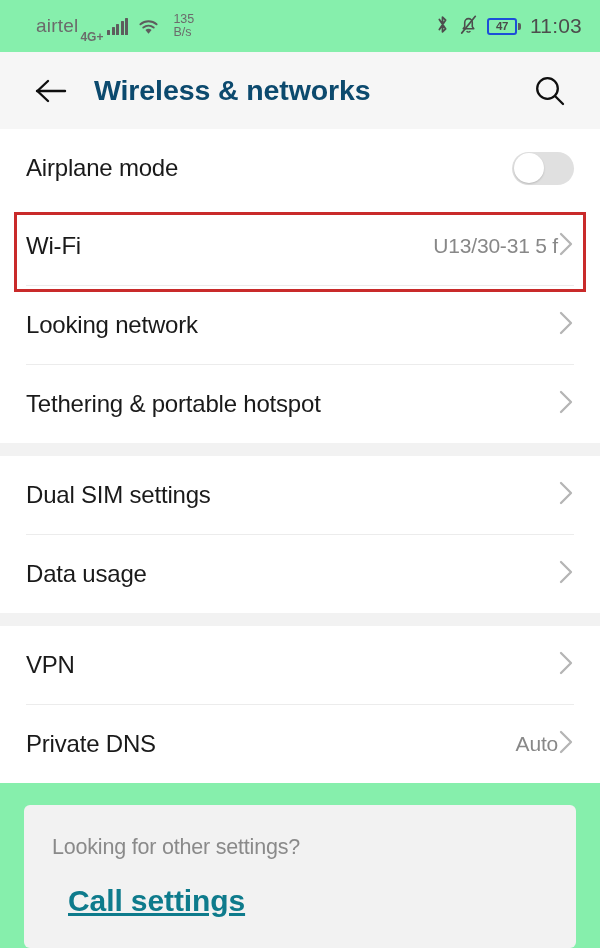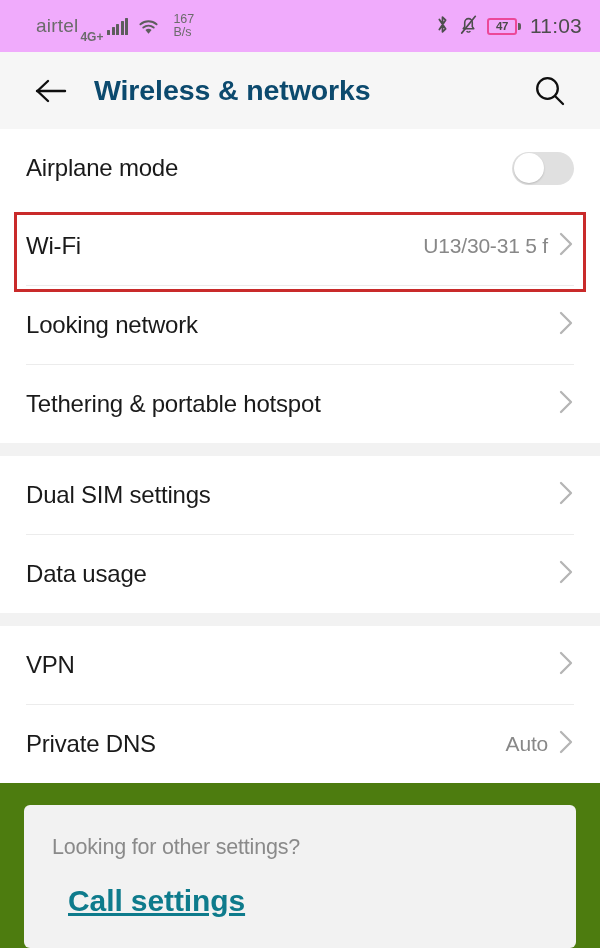--- a/index.html
+++ b/index.html
@@ -14,21 +14,21 @@
     position: relative;
     width: 600px;
     height: 948px;
     background: #ffffff;
     overflow: hidden;
   }
 
   
   .statusbar {
     height: 52px;
-    background: #f0abfc;
+    background: #86efac;
     display: flex;
     align-items: center;
     padding: 0 18px 0 36px;
     color: #5a5a5a;
   }
   .sb-left { display: flex; align-items: center; gap: 5px; }
   .carrier {
     font-size: 19px;
     color: #6b6b6b;
     letter-spacing: .2px;
@@ -60,21 +60,21 @@
     display: flex;
     align-items: center;
     gap: 9px;
   }
   .batt {
     display: flex;
     align-items: center;
   }
   .batt-body {
     width: 30px; height: 17px;
-    border: 2px solid #ec4899;
+    border: 2px solid #1d4ed8;
     border-radius: 3px;
     display: flex; align-items: center; justify-content: center;
     font-size: 11.5px; font-weight: bold; color: #4a4a4a;
     letter-spacing: -.3px;
   }
   .batt-cap {
     width: 3px; height: 7px; background: #5d5d5d;
     border-radius: 0 2px 2px 0; margin-left: 1px;
   }
   .clock {
@@ -99,42 +99,41 @@
     margin-left: 22px;
     letter-spacing: -.1px;
   }
   .search-btn {
     margin-left: auto;
     width: 44px; height: 44px;
     display: flex; align-items: center; justify-content: center;
   }
 
   
-  .list { background: #4d7c0f; }
+  .list { background: #86efac; }
   .group { background: #ffffff; }
   .gap { height: 13px; background: #f2f2f2; }
 
   .row {
     position: relative;
     height: 78px;
     display: flex;
     align-items: center;
     padding: 0 26px 0 26px;
     background: #ffffff;
   }
   .row-label {
     font-size: 24px;
     color: #1a1a1a;
     letter-spacing: -.2px;
   }
   .row-right {
     margin-left: auto;
     display: flex;
     align-items: center;
-    gap: 10px;
   }
   .row-value {
     font-size: 21px;
     color: #888888;
     letter-spacing: -.2px;
   }
   .chev { display: block; }
   .divider {
     height: 1px;
     background: #ececec;
@@ -210,21 +209,21 @@
           <i></i>
         </span>
       <span class="wifi-ic">
         <svg width="23" height="18" viewBox="0 0 24 18">
           <path d="M12 17.2 L15.2 13.3 A5 5 0 0 0 8.8 13.3 Z" fill="#5d5d5d"></path>
           <path d="M3.6 7.2 A13 13 0 0 1 20.4 7.2" stroke="#5d5d5d" stroke-width="2.1" fill="none" stroke-linecap="round"></path>
           <path d="M6.6 10.6 A8.6 8.6 0 0 1 17.4 10.6" stroke="#5d5d5d" stroke-width="2.1" fill="none" stroke-linecap="round"></path>
         </svg>
       </span>
       <span class="speed">
-        <div>167</div>
+        <div>135</div>
         <div>B/s</div>
       </span>
     </div>
 
     <div class="sb-right">
       <span>
         <svg width="15" height="21" viewBox="0 0 14 20">
           <path d="M4 5.3 L10 14.2 L7 17 L7 3 L10 5.8 L4 14.7" stroke="#4d4d4d" stroke-width="1.7" fill="none" stroke-linejoin="round" stroke-linecap="round"></path>
         </svg>
       </span>

